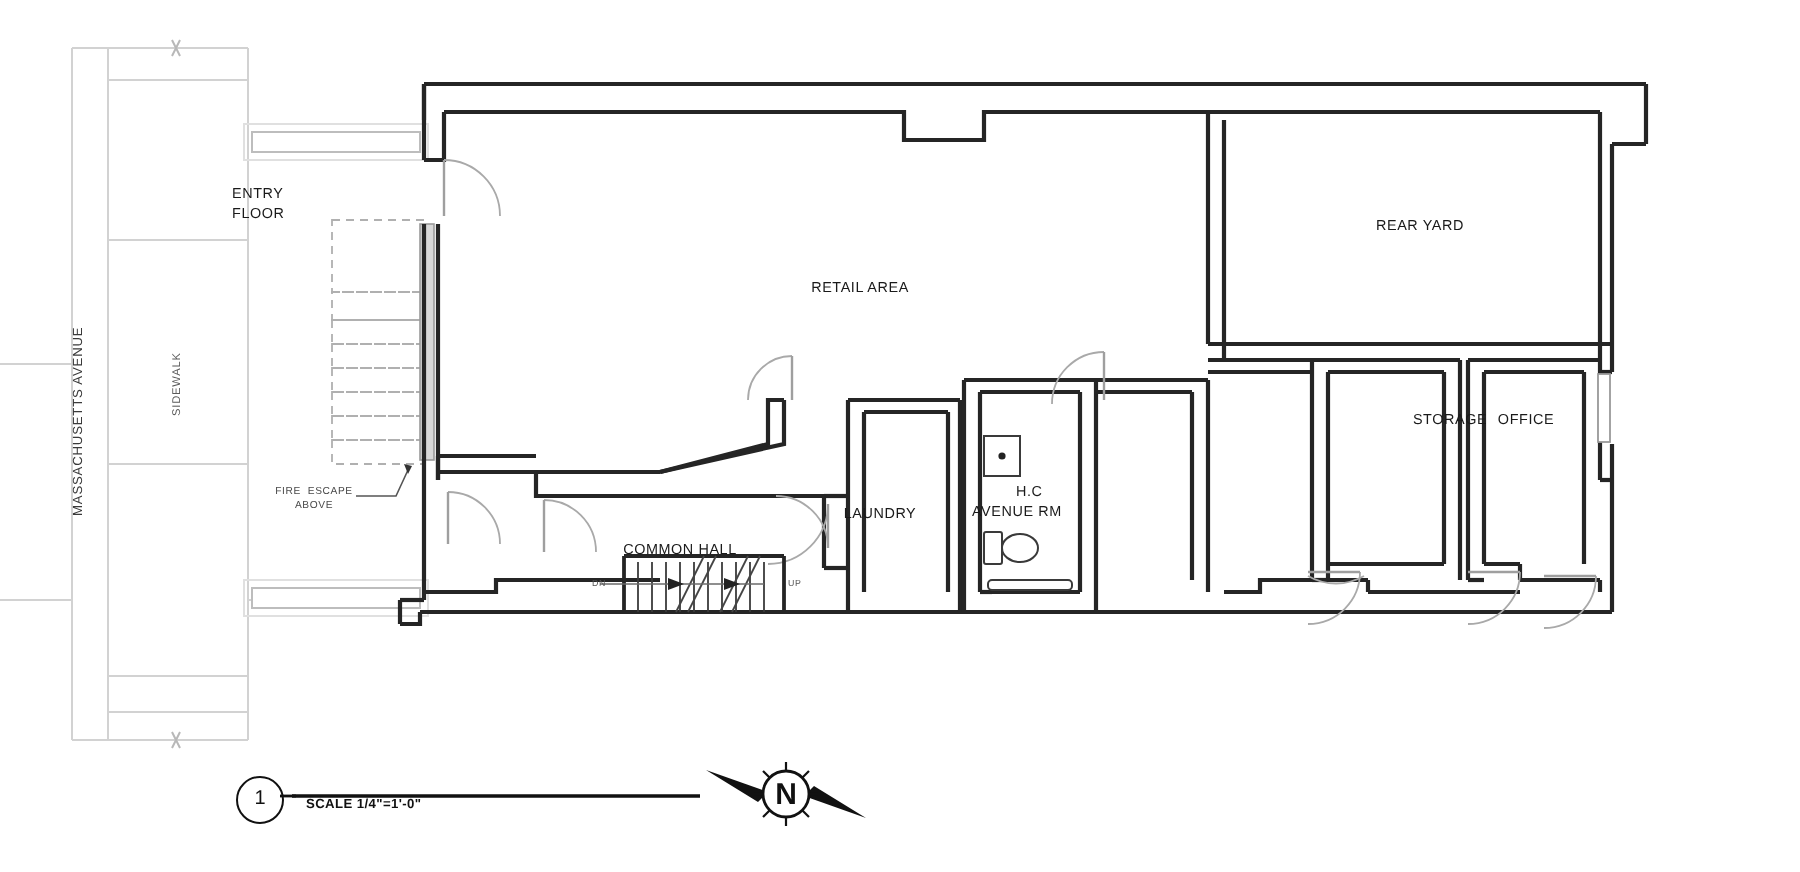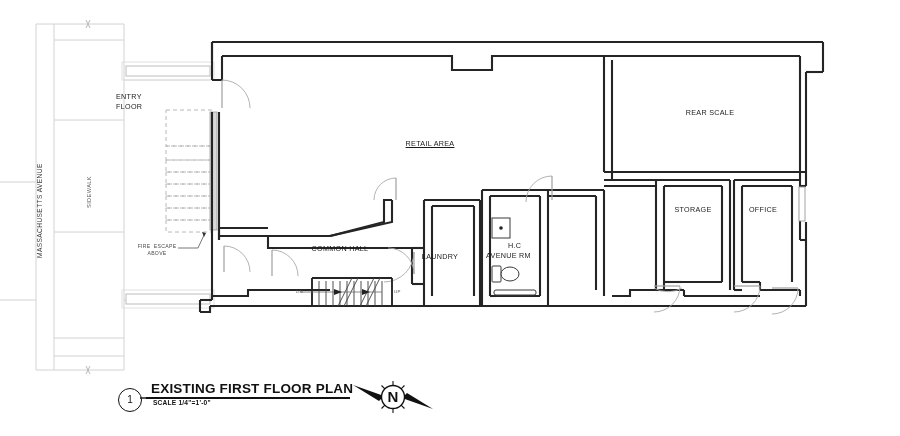--- a/index.html
+++ b/index.html
@@ -337,37 +337,36 @@
   <div class="lbl vert" style="left:36px;top:258px;">MASSACHUSETTS AVENUE</div>
 
   <div class="lbl vert-sm" style="left:86px;top:208px;">SIDEWALK</div>
 
   <div class="lbl rm2" style="left:116px;top:92px;width:64px;">ENTRY</div>
   <div class="lbl rm2" style="left:116px;top:102px;width:64px;">FLOOR</div>
 
   <div class="lbl tiny" style="left:118px;top:243px;width:78px;">FIRE  ESCAPE</div>
   <div class="lbl tiny" style="left:118px;top:250px;width:78px;">ABOVE</div>
 
-  <div class="lbl rm" style="left:368px;top:139px;width:124px;text-decoration:underline;">RETAIL AREA</div>
-
-  <div class="lbl rm" style="left:292px;top:244px;width:96px;">COMMON HALL</div>
+  <div class="lbl rm" style="left:368px;top:139px;width:124px;">RETAIL AREA</div>
+
+  <div class="lbl rm" style="left:292px;top:270px;width:96px;">COMMON HALL</div>
 
   <div class="lbl rm" style="left:408px;top:252px;width:64px;">LAUNDRY</div>
 
   <div class="lbl rm2" style="left:508px;top:241px;width:58px;">H.C</div>
   <div class="lbl rm2" style="left:486px;top:251px;width:58px;">AVENUE RM</div>
 
-  <div class="lbl rm" style="left:660px;top:108px;width:100px;">REAR SCALE</div>
-
-  <div class="lbl rm" style="left:656px;top:205px;width:74px;">STORAGE</div>
+  <div class="lbl rm" style="left:660px;top:108px;width:100px;">REAR YARD</div>
+
+  <div class="lbl rm" style="left:656px;top:205px;width:74px;padding-left:32px;">STORAGE</div>
 
   <div class="lbl rm" style="left:734px;top:205px;width:58px;">OFFICE</div>
 
   <div class="lbl stairdir" style="left:296px;top:289px;">DN</div>
   <div class="lbl stairdir" style="left:394px;top:289px;">UP</div>
 
   <div id="title-block">
     <div class="t-num">1</div>
-    <div class="t-main">EXISTING FIRST FLOOR PLAN</div>
     <div class="t-scale">SCALE 1/4"=1'-0"</div>
   </div>
 
 </div>
 
 </body></html>

